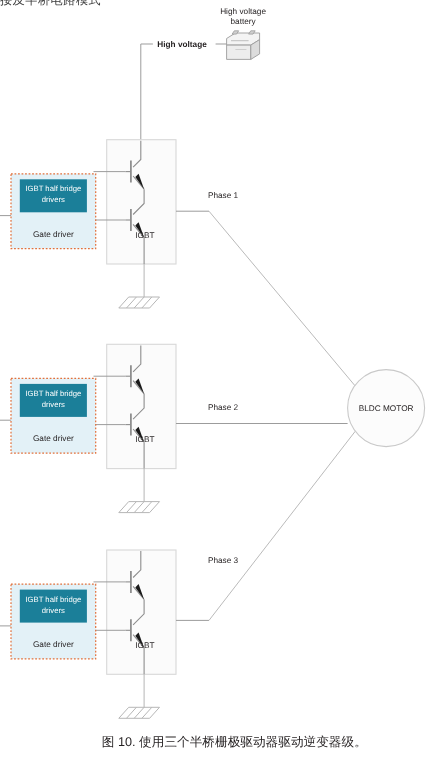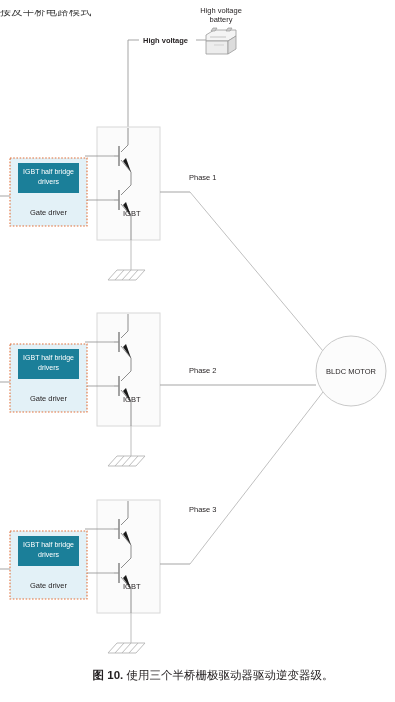--- a/index.html
+++ b/index.html
@@ -1,25 +1,25 @@
 <!DOCTYPE html>
 <html><head>
 <meta charset="utf-8">
 <style>
   html,body{margin:0;padding:0;background:#ffffff;}
   body{width:395px;height:702px;position:relative;overflow:hidden;
        font-family:"Liberation Sans","DejaVu Sans",sans-serif;color:#231f20;}
   #stage{position:absolute;inset:0;width:395px;height:702px;}
   svg#diagram{position:absolute;left:0;top:0;width:395px;height:702px;display:block;}
-  .topstrip{position:absolute;left:0;top:0;width:395px;height:9px;overflow:hidden;margin-top:10px;}
+  .topstrip{position:absolute;left:0;top:0;width:395px;height:9px;overflow:hidden;}
   .topstrip span{display:block;font-size:11px;line-height:11px;color:#3b3b3b;
                  transform:translateY(-4px);white-space:nowrap;letter-spacing:.5px;}
   .caption{position:absolute;left:0;top:668px;width:395px;text-align:center;
            font-size:11.5px;line-height:15px;color:#231f20;}
-  .caption b{font-weight:bold;padding-left:31px;}
+  .caption b{font-weight:normal;padding-left:31px;}
   .lbl{font-size:7.5px;fill:#231f20;font-family:"Liberation Sans","DejaVu Sans",sans-serif;}
   .lbl-b{font-size:7.5px;fill:#231f20;font-weight:bold;
          font-family:"Liberation Sans","DejaVu Sans",sans-serif;}
   .lbl-chip{font-size:7px;fill:#ffffff;font-family:"Liberation Sans","DejaVu Sans",sans-serif;}
   .lbl-motor{font-size:7.5px;fill:#231f20;font-family:"Liberation Sans","DejaVu Sans",sans-serif;}
   .wire{stroke:#9b9b9b;stroke-width:.9;fill:none;}
   .wire-d{stroke:#b9b9b9;stroke-width:.9;fill:none;}
   .blk{fill:#fbfbfb;stroke:#d8d8d8;stroke-width:1;}
   .gd-box{fill:#e3f1f7;stroke:#e2703a;stroke-width:1.1;stroke-dasharray:1.6 1.6;}
   .chip{fill:#1b7f99;}

